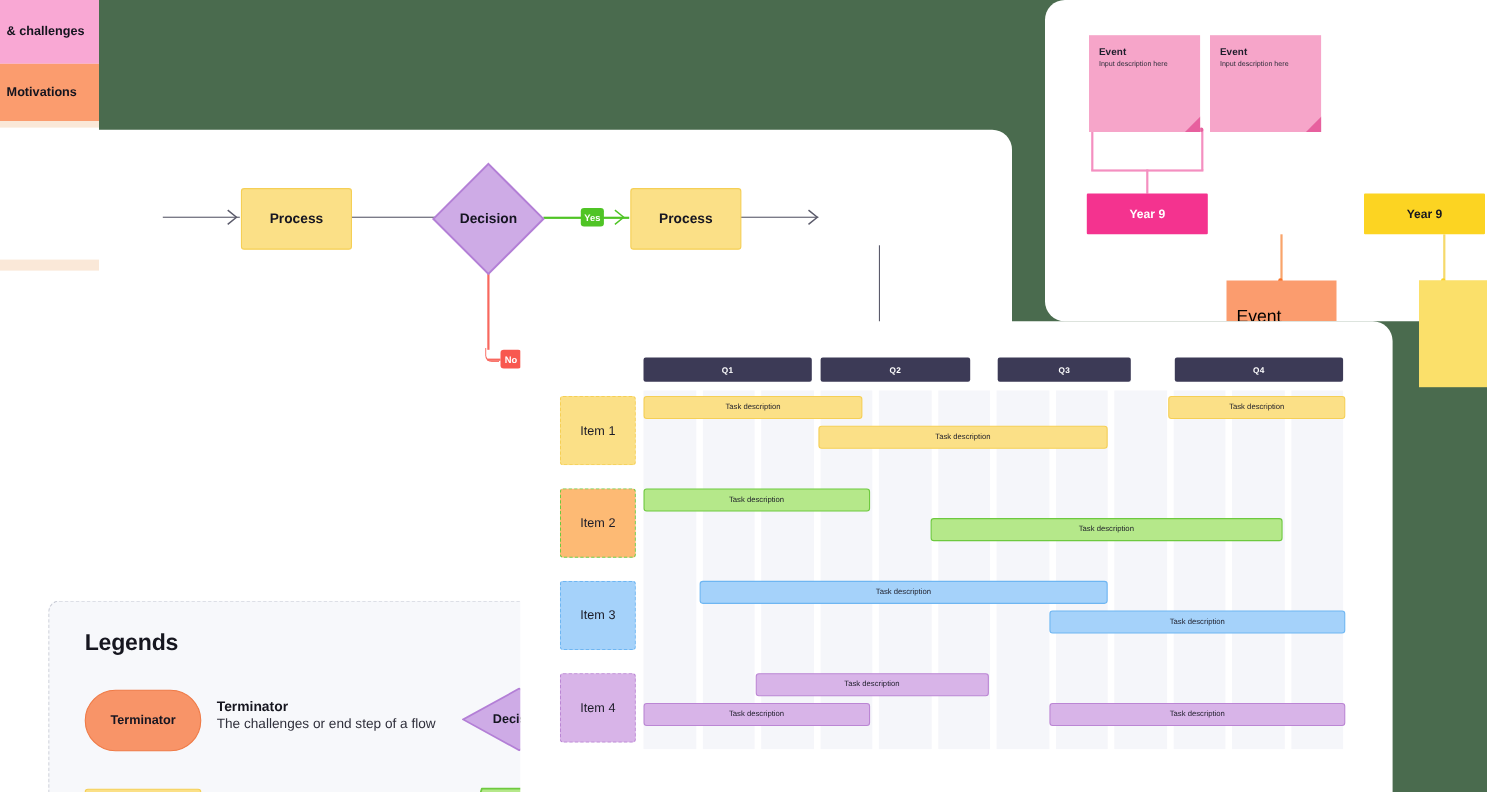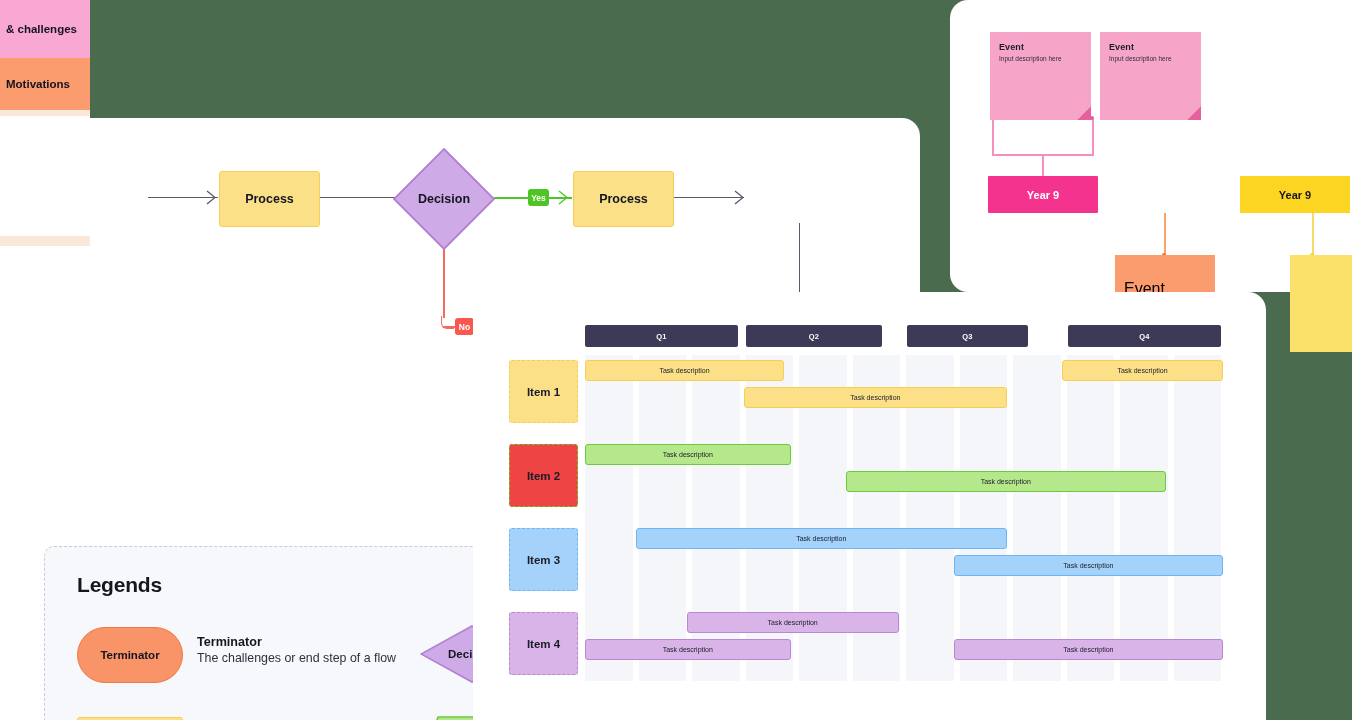--- a/index.html
+++ b/index.html
@@ -104,21 +104,21 @@
     overflow:hidden;
   }
   .q-head{
     position:absolute;height:22px;background:#3c3a56;border-radius:2px;
     display:flex;align-items:center;justify-content:center;
     color:#ffffff;font-size:7.5px;font-weight:bold;letter-spacing:.3px;
   }
   .month-col{position:absolute;background:#f5f6fa;}
   .item-card{
     position:absolute;border-radius:3px;display:flex;align-items:center;justify-content:center;
-    font-size:11.5px;color:#1c1c28;font-weight:bold;
+    font-size:11.5px;color:#1c1c28;
   }
   .bar{
     position:absolute;height:19px;border-radius:3px;display:flex;align-items:center;justify-content:center;
     font-size:7px;color:#1c1c28;
   }
 
   
   #persona-panel{
     left:1262px;top:432px;width:90px;height:288px;
     background:#ffffff;border-radius:14px 0 0 14px;overflow:hidden;
@@ -310,21 +310,21 @@
         <div class="month-col" style="left: 379.5px; top: 63px; width: 47.5px; height: 326px;"></div>
         <div class="month-col" style="left: 433px; top: 63px; width: 47.5px; height: 326px;"></div>
         <div class="month-col" style="left: 486.5px; top: 63px; width: 47.5px; height: 326px;"></div>
         <div class="month-col" style="left: 540px; top: 63px; width: 47.5px; height: 326px;"></div>
         <div class="month-col" style="left: 593.5px; top: 63px; width: 47.5px; height: 326px;"></div>
         <div class="month-col" style="left: 647px; top: 63px; width: 47.5px; height: 326px;"></div>
         <div class="month-col" style="left: 700.5px; top: 63px; width: 47.5px; height: 326px;"></div>
         <div class="item-card" style="left: 36px; top: 68px; width: 67px; height: 61px; background: rgb(251, 224, 135); border: 1.4px dashed rgb(245, 207, 85);">
           <span>Item 1</span>
         </div>
-        <div class="item-card" style="left: 36px; top: 152px; width: 67px; height: 61px; background: #ef4444; border: 1.4px dashed rgb(110, 201, 63);">
+        <div class="item-card" style="left: 36px; top: 152px; width: 67px; height: 61px; background: #fdba74; border: 1.4px dashed rgb(110, 201, 63);">
           <span>Item 2</span>
         </div>
         <div class="item-card" style="left: 36px; top: 236px; width: 67px; height: 61px; background: rgb(165, 210, 250); border: 1.4px dashed rgb(110, 182, 242);">
           <span>Item 3</span>
         </div>
         <div class="item-card" style="left: 36px; top: 320px; width: 67px; height: 61px; background: rgb(216, 180, 232); border: 1.4px dashed rgb(187, 134, 212);">
           <span>Item 4</span>
         </div>
         <div class="bar" style="left: 112px; width: 197.16px; top: 68px; background: rgb(251, 224, 135); border: 1.2px solid rgb(245, 207, 85);">
           <span>Task description</span>

